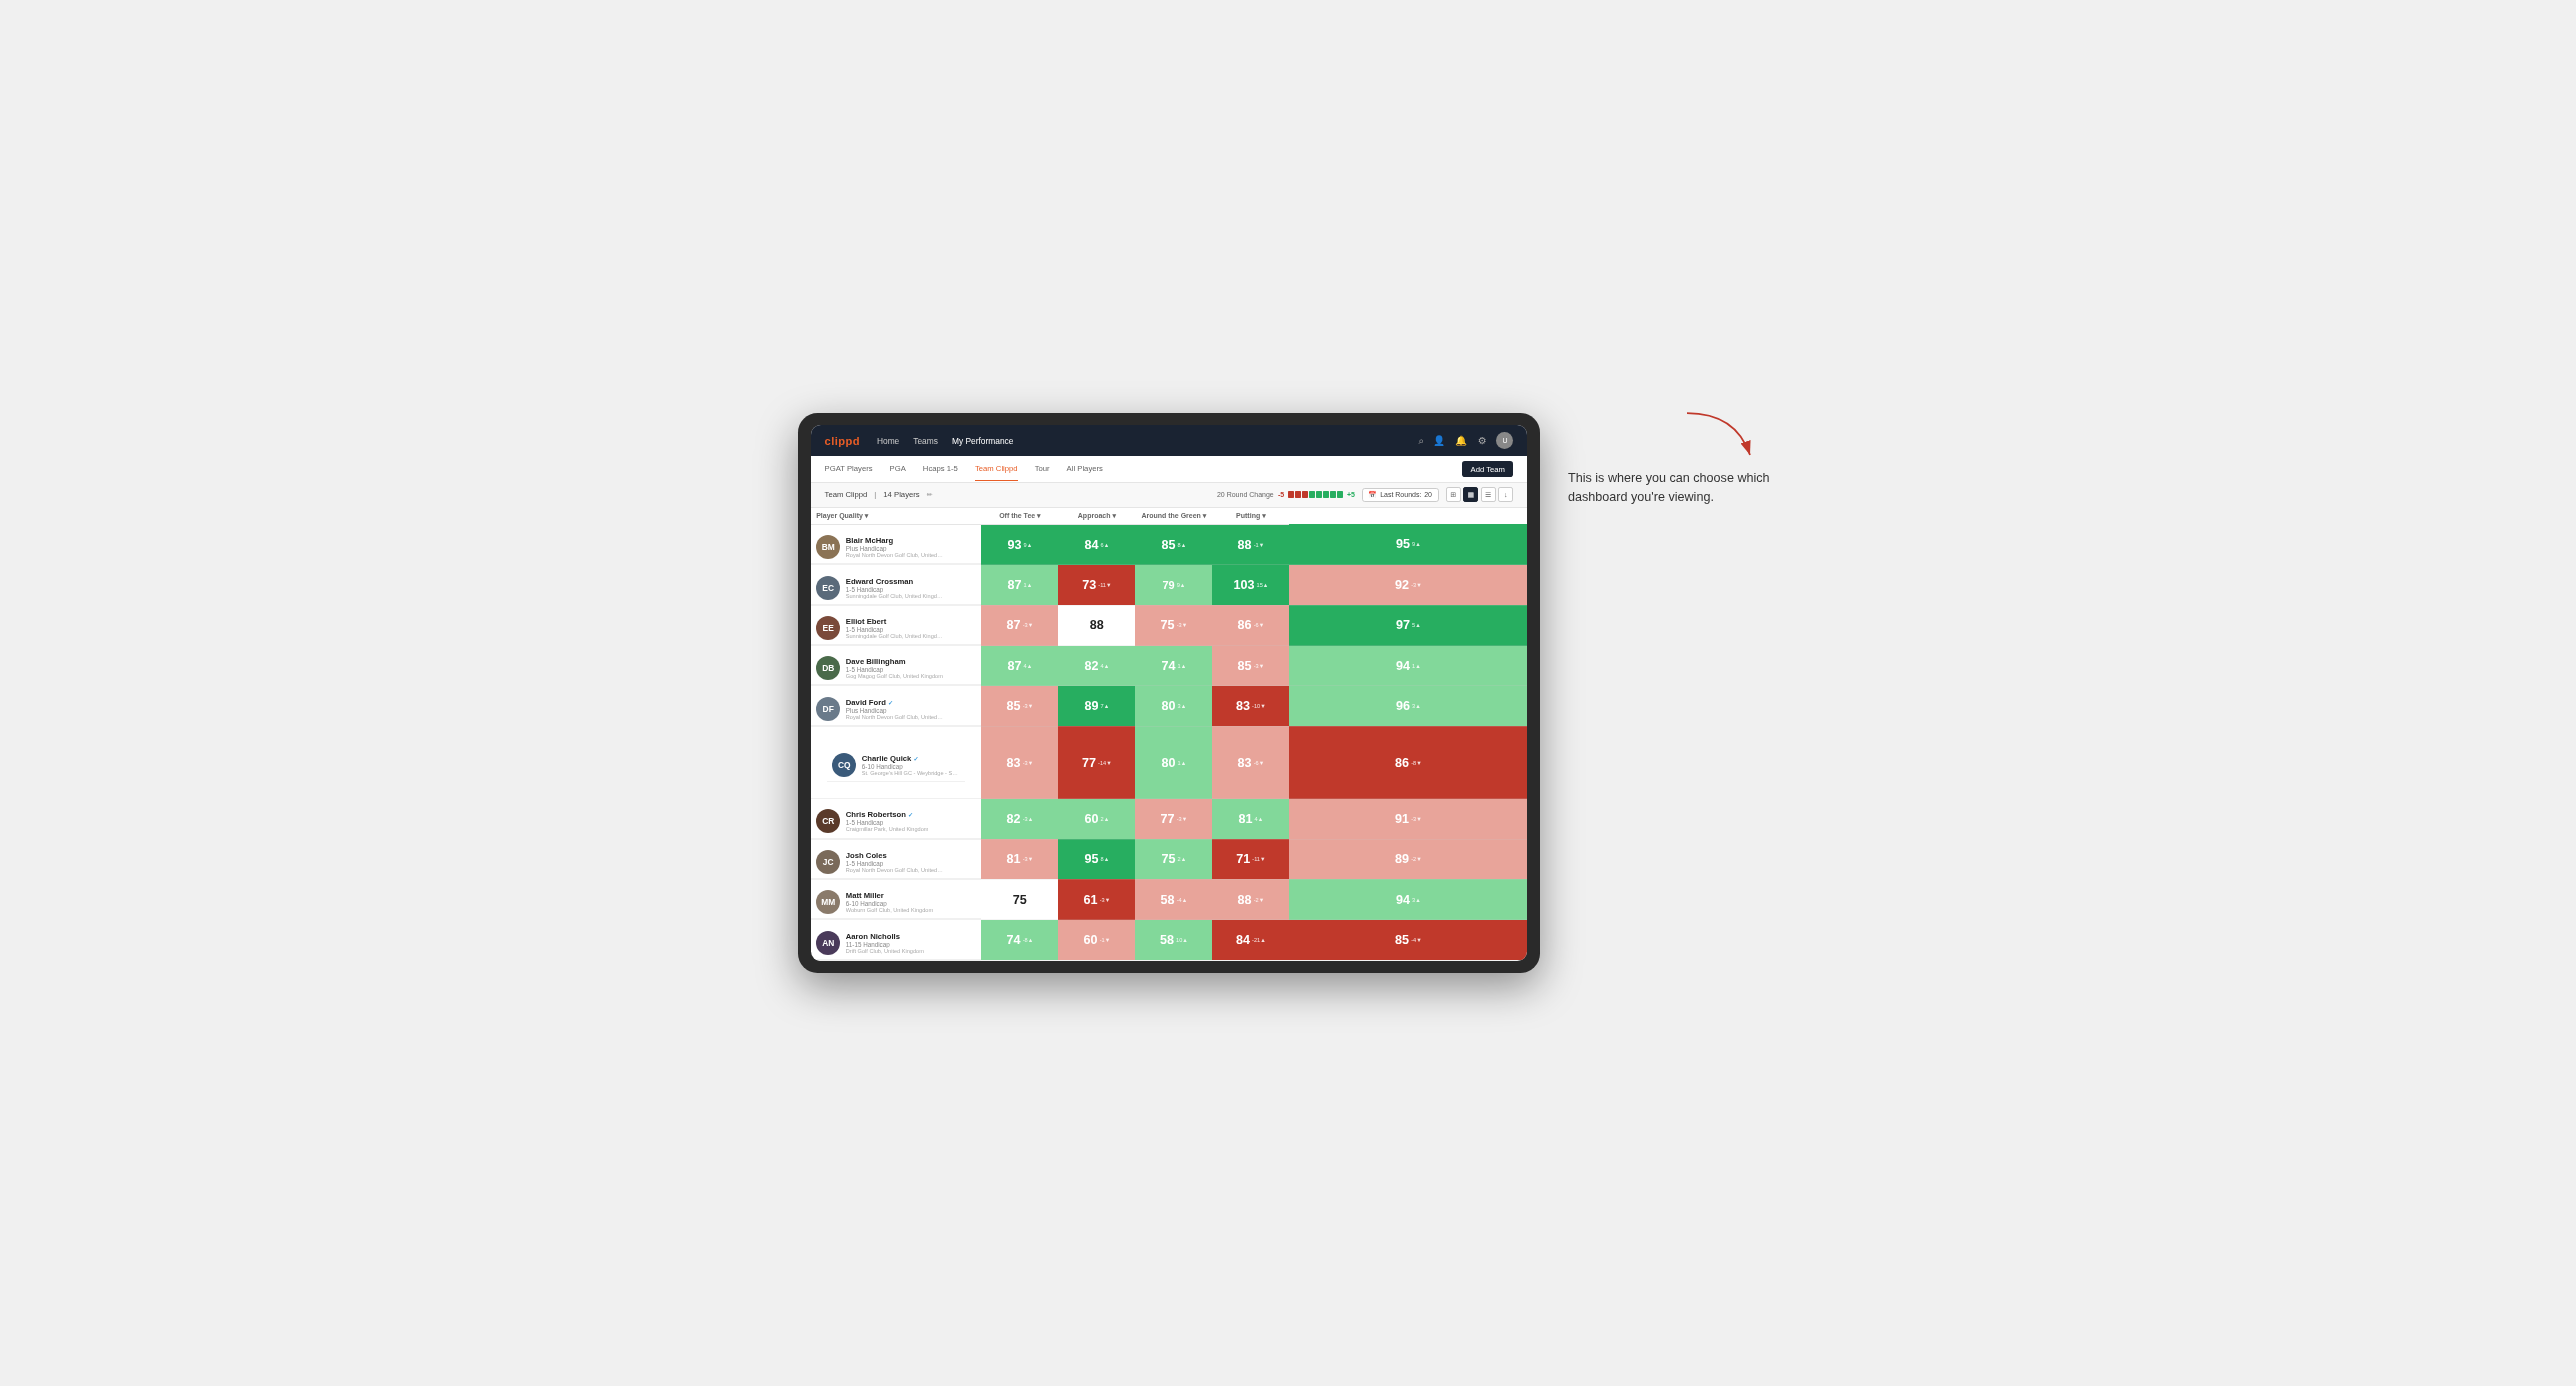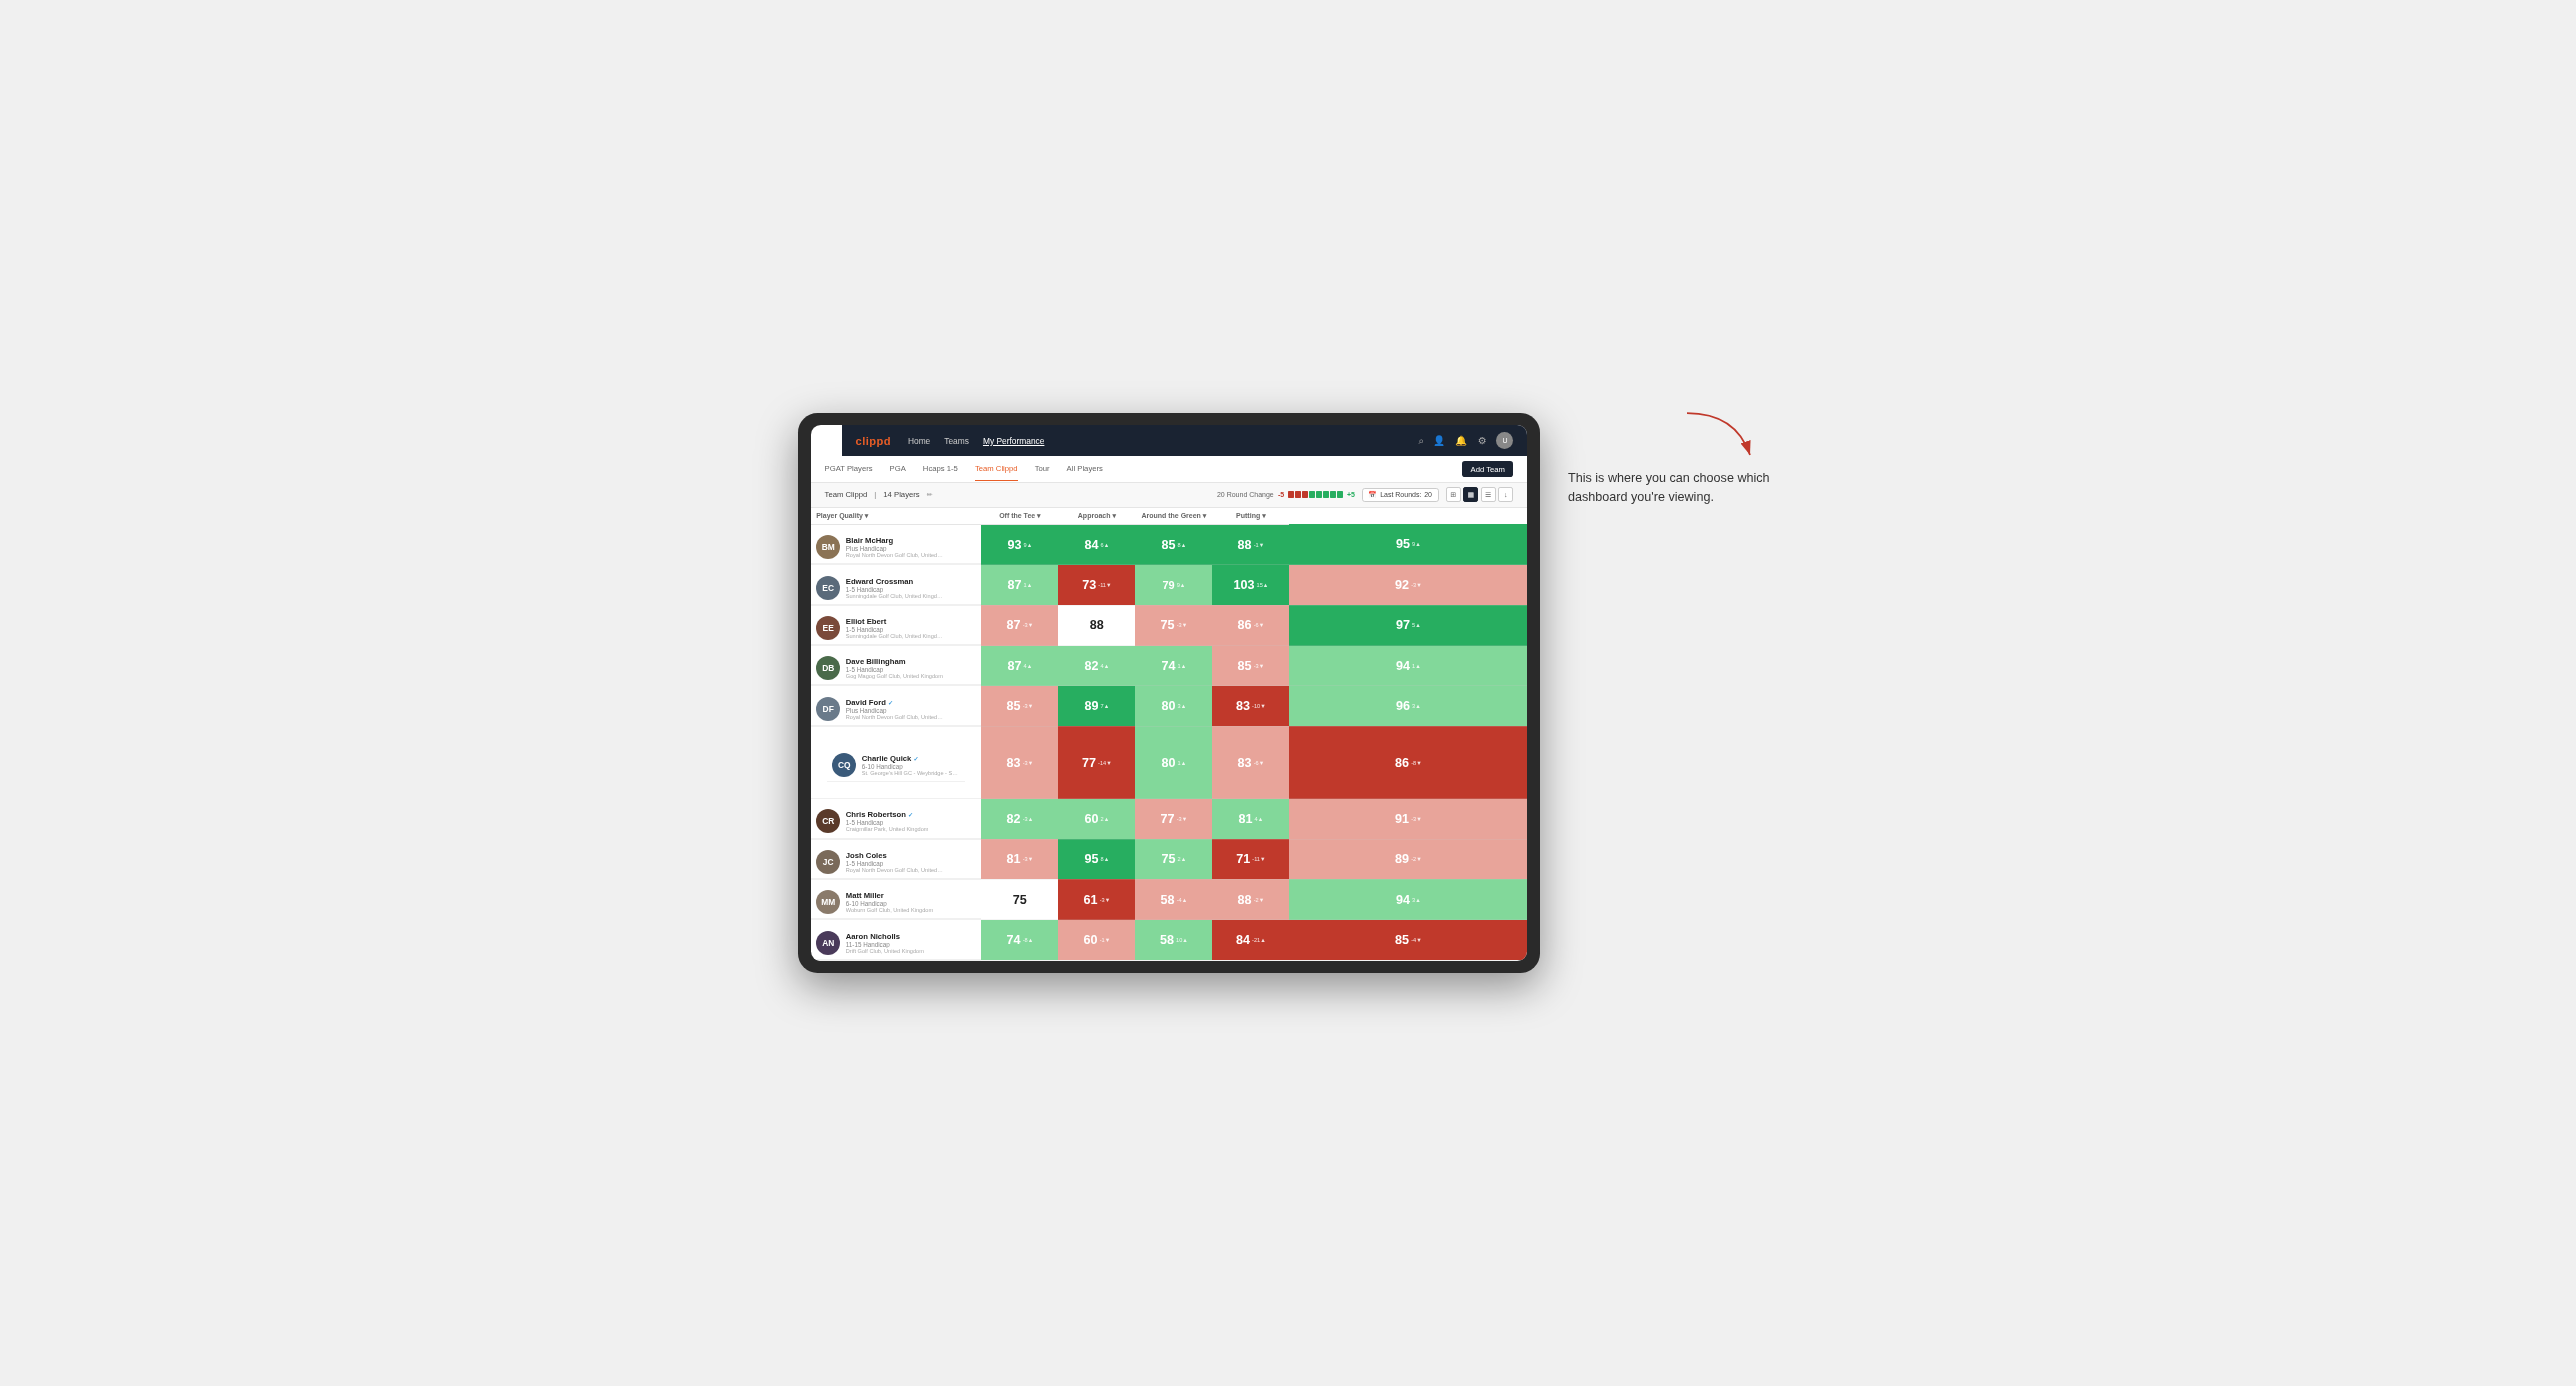--- a/index.html
+++ b/index.html
@@ -38,21 +38,20 @@
     }
 
     
     .nav-bar {
       background: #1a2332;
       display: flex;
       align-items: center;
       padding: 0 14px;
       height: 31px;
       gap: 17px;
-      margin-left: 31px;
     }
 
     .nav-logo {
       color: #e85d26;
       font-weight: 700;
       font-size: 11.2px;
       letter-spacing: 0.4px;
     }
 
     .nav-links {
@@ -63,21 +62,20 @@
 
     .nav-link {
       color: #ccc;
       font-size: 8.4px;
       cursor: pointer;
       padding: 2.8px 0;
     }
 
     .nav-link.active {
       color: #fff;
-      text-decoration: underline;
     }
 
     .nav-icons {
       display: flex;
       align-items: center;
       gap: 9.8px;
     }
 
     .nav-icon {
       color: #aaa;

